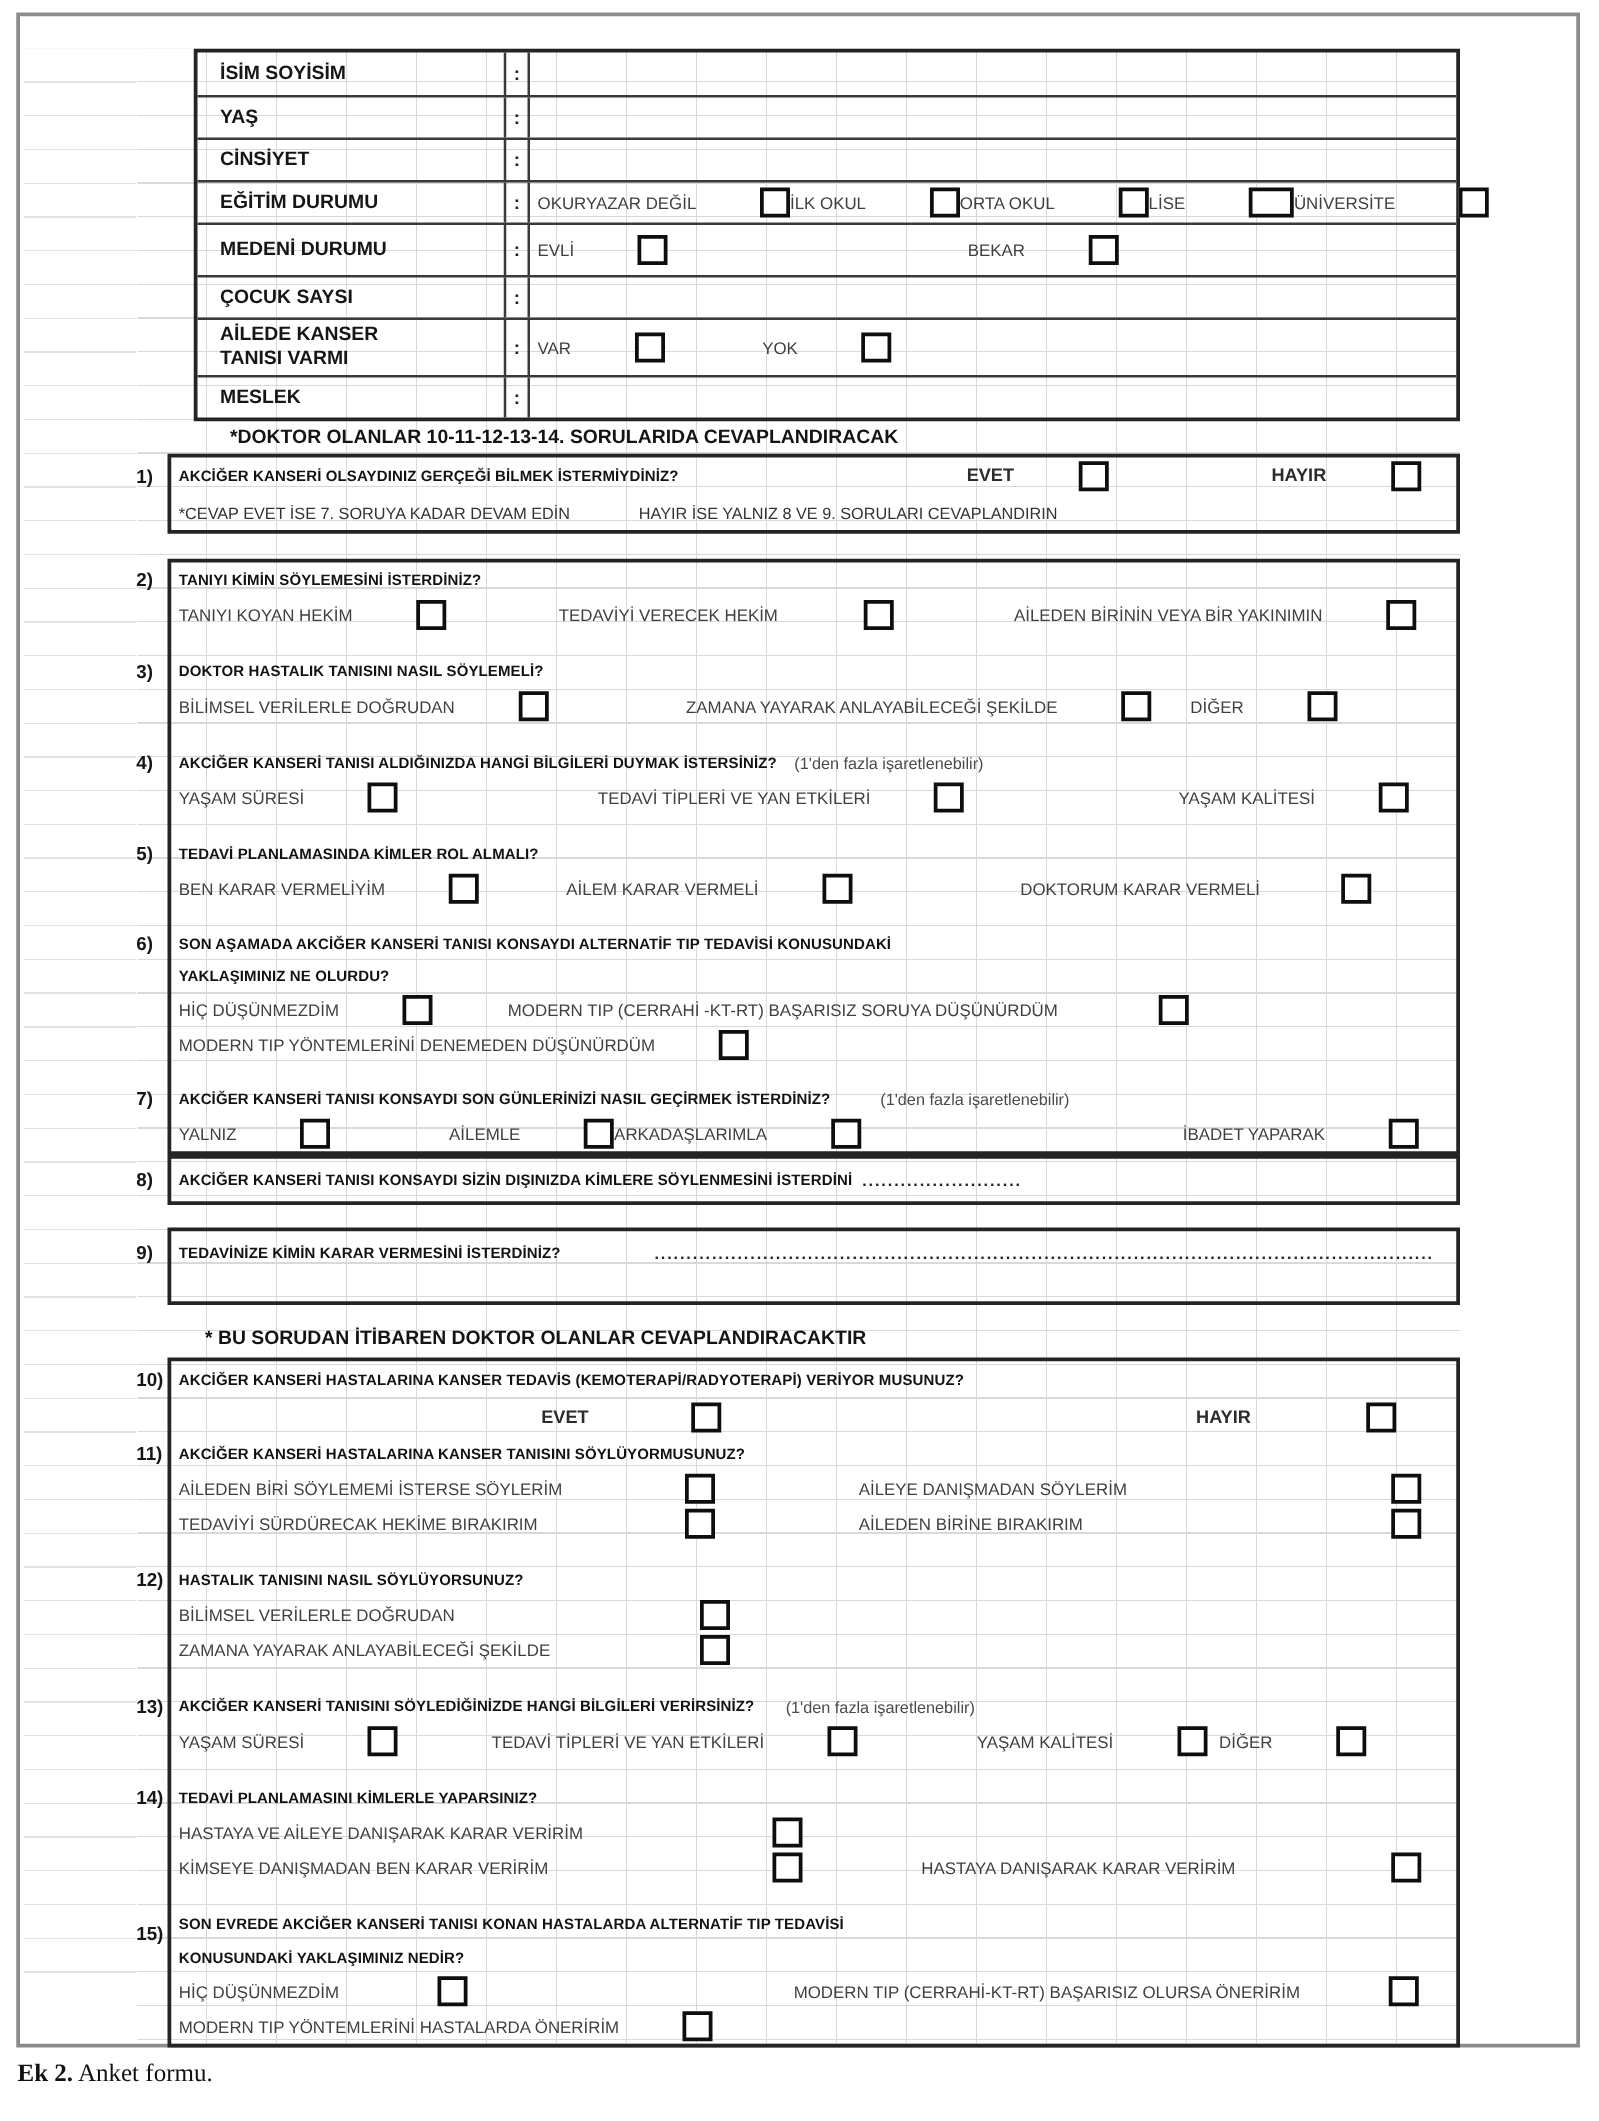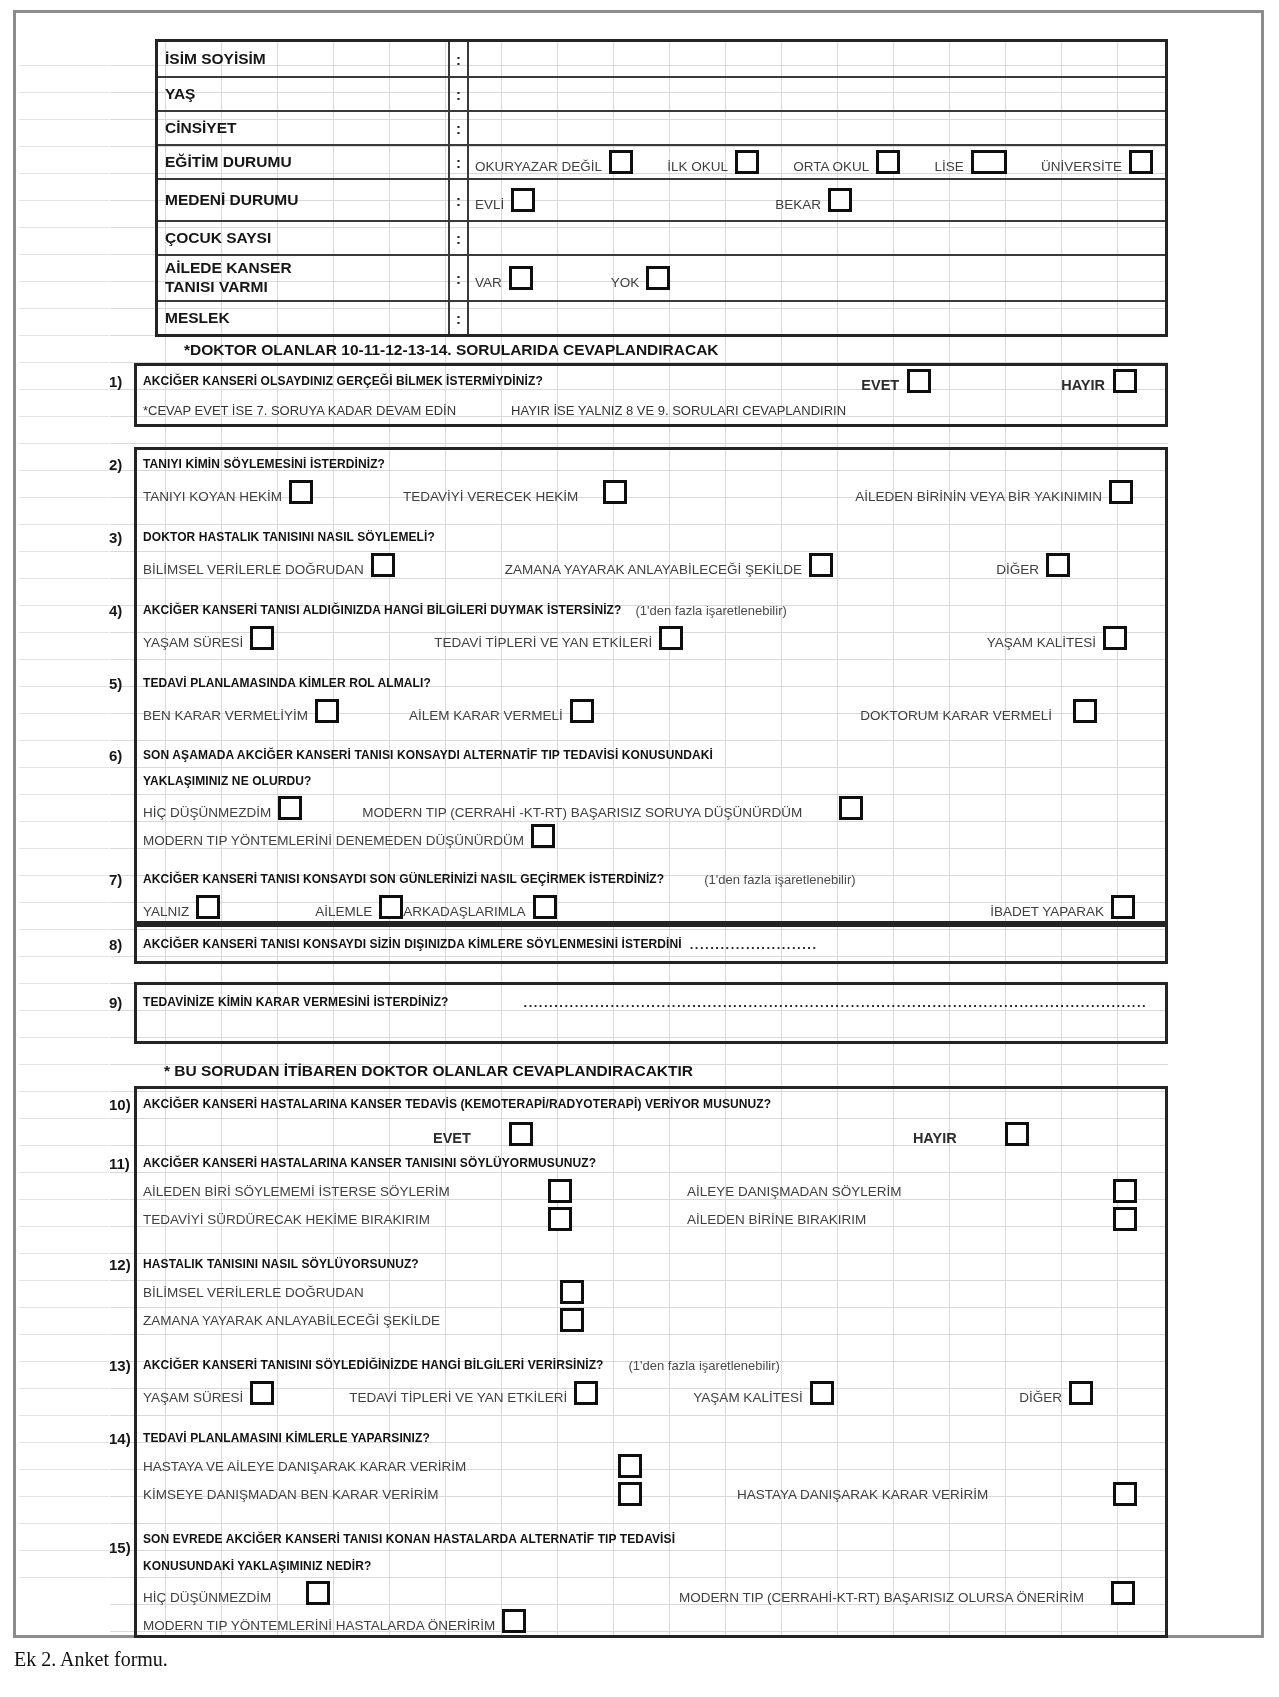--- a/index.html
+++ b/index.html
@@ -19,50 +19,50 @@
     position:absolute;left:94px;top:26px;width:1058px;
     background:
       repeating-linear-gradient(to right,transparent 0 55px,#d9d9d9 55px 56px),
       repeating-linear-gradient(to bottom,transparent 0 26px,#d9d9d9 26px 27px);
   }
   
   .ptable{margin-left:45px;border:3px solid #242424;}
   .prow{display:flex;align-items:stretch;box-sizing:border-box;}
   .prow + .prow{border-top:2px solid #3a3a3a;}
   .plabel{
-    width:292px;flex:none;border-right:2px solid #3a3a3a;
+    width:247px;flex:none;border-right:2px solid #3a3a3a;
     font-weight:bold;font-size:15.5px;line-height:1.2;color:#161616;
-    display:flex;flex-direction:column;justify-content:center;padding-left:7px;box-sizing:border-box;
+    display:flex;flex-direction:column;justify-content:center;padding-left:18px;box-sizing:border-box;
   }
   .pcolon{
     width:17px;flex:none;border-right:2px solid #3a3a3a;font-weight:bold;color:#222;
     display:flex;align-items:center;justify-content:center;font-size:15px;
   }
   .pcontent{flex:1;display:flex;align-items:center;padding-left:6px;box-sizing:border-box;}
   
-  .og{display:inline-flex;align-items:flex-end;white-space:nowrap;}
+  .og{display:inline-flex;align-items:center;white-space:nowrap;gap:44px;}
   .ol{font-size:13.5px;color:#3f3f3f;margin-right:7px;white-space:nowrap;}
   .ol2{font-size:14.5px;color:#2c2c2c;font-weight:600;margin-right:8px;white-space:nowrap;}
   .cb{width:18px;height:18px;border:3px solid #0e0e0e;background:#fff;flex:none;display:inline-block;box-sizing:content-box;}
   .cbw{width:30px;}
   
   .noterow{margin-left:24px;height:26px;display:flex;align-items:center;
     font-weight:bold;font-size:15.5px;padding-left:50px;box-sizing:border-box;}
   .midnote{margin-left:24px;height:30px;display:flex;align-items:center;
     font-weight:bold;font-size:15.5px;padding-left:30px;box-sizing:border-box;}
   .box{margin-left:24px;border:3px solid #242424;position:relative;box-sizing:border-box;}
   .qrow{display:flex;align-items:center;padding-left:6px;position:relative;box-sizing:border-box;}
   .qnum{position:absolute;left:-28px;width:26px;text-align:left;font-weight:bold;font-size:15px;color:#161616;}
   .qt{font-weight:bold;font-size:12px;color:#121212;white-space:nowrap;letter-spacing:0.1px;}
   .qn{font-size:13px;color:#4a4a4a;white-space:nowrap;}
   .on{font-size:13px;color:#333;font-weight:500;white-space:nowrap;}
   .dots{font-size:13px;font-weight:bold;color:#222;letter-spacing:1.5px;white-space:nowrap;overflow:hidden;}
   .gapr{height:20px;}
   .caption{position:absolute;left:14px;top:1648px;font-family:"Liberation Serif", serif;font-size:20px;color:#111;}
-  .caption b{font-weight:normal;}
+  .caption b{font-weight:bold;}
 </style>
 </head>
 <body>
 
 <div class="sheet">
   <div class="leftstrip"></div>
 
   <div class="formwrap">
 
     <div class="ptable">

